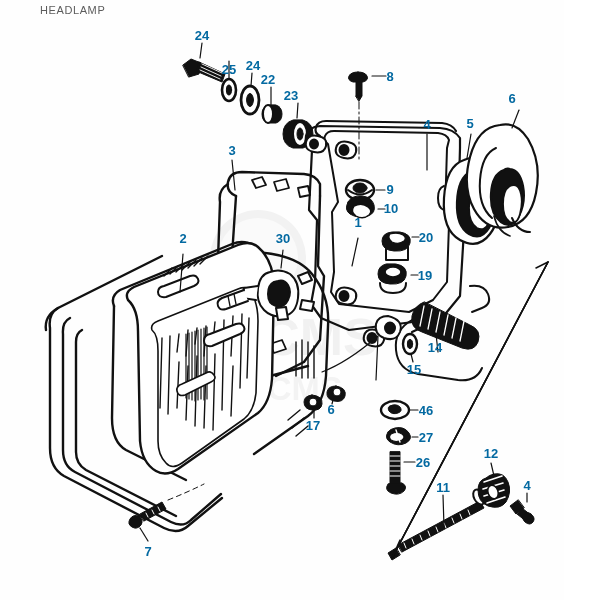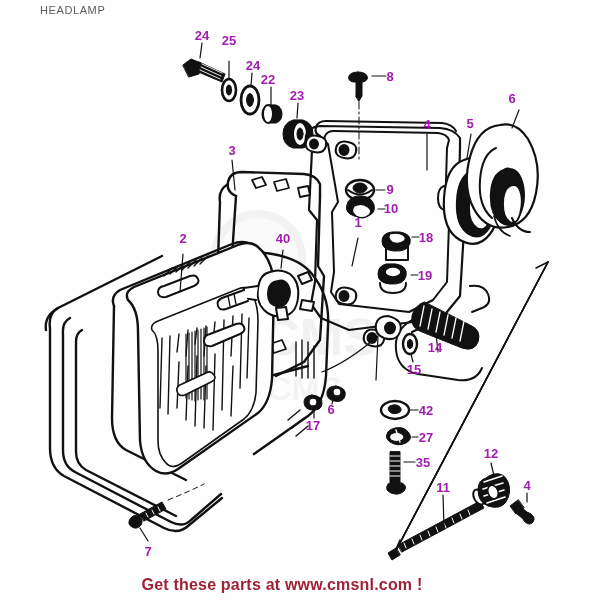--- a/index.html
+++ b/index.html
@@ -10,21 +10,21 @@
   #title{position:absolute;left:40px;top:4px;font-size:11px;letter-spacing:.6px;
          color:#5c5c5c;font-family:"Liberation Sans",sans-serif;}
 
   #footer{position:absolute;left:0;right:0;bottom:6px;text-align:center;
           font-size:16px;font-weight:700;color:#9d2235;
           font-family:"Liberation Sans",sans-serif;letter-spacing:.2px;}
 
   #art{position:absolute;left:0;top:0;width:600px;height:600px;}
 
   .num{position:absolute;font-family:"Liberation Sans",sans-serif;
-       font-size:13px;font-weight:700;color:#a21caf;line-height:1;
+       font-size:13px;font-weight:700;color:#0369a1;line-height:1;
        transform:translate(-50%,-50%);user-select:none;}
 
   #wm{position:absolute;left:195px;top:200px;width:240px;height:230px;
       pointer-events:none;}
 </style>
 </head>
 <body>
 
 <div id="page">
 
@@ -409,27 +409,26 @@
     <span class="num" style="left:390px;top:189px">9</span>
     <span class="num" style="left:391px;top:208px">10</span>
     <span class="num" style="left:443px;top:487px">11</span>
     <span class="num" style="left:491px;top:453px">12</span>
     <span class="num" style="left:527px;top:485px">4</span>
     <span class="num" style="left:435px;top:347px">14</span>
     <span class="num" style="left:414px;top:369px">15</span>
     <span class="num" style="left:331px;top:409px">6</span>
     <span class="num" style="left:313px;top:425px">17</span>
     <span class="num" style="left:425px;top:275px">19</span>
-    <span class="num" style="left:426px;top:237px">18</span>
-    <span class="num" style="left:283px;top:238px">40</span>
+    <span class="num" style="left:426px;top:237px">20</span>
+    <span class="num" style="left:283px;top:238px">30</span>
     <span class="num" style="left:253px;top:65px">24</span>
     <span class="num" style="left:268px;top:79px">22</span>
-    <span class="num" style="left:297px;top:95px">23</span>
+    <span class="num" style="left:291px;top:95px">23</span>
     <span class="num" style="left:202px;top:35px">24</span>
-    <span class="num" style="left:229px;top:40px">25</span>
-    <span class="num" style="left:423px;top:462px">35</span>
+    <span class="num" style="left:229px;top:69px">25</span>
+    <span class="num" style="left:423px;top:462px">26</span>
     <span class="num" style="left:426px;top:437px">27</span>
-    <span class="num" style="left:426px;top:410px">42</span>
+    <span class="num" style="left:426px;top:410px">46</span>
   </div>
 
-  <div id="footer">Get these parts at www.cmsnl.com !</div>
 
 </div>
 
 </body></html>

